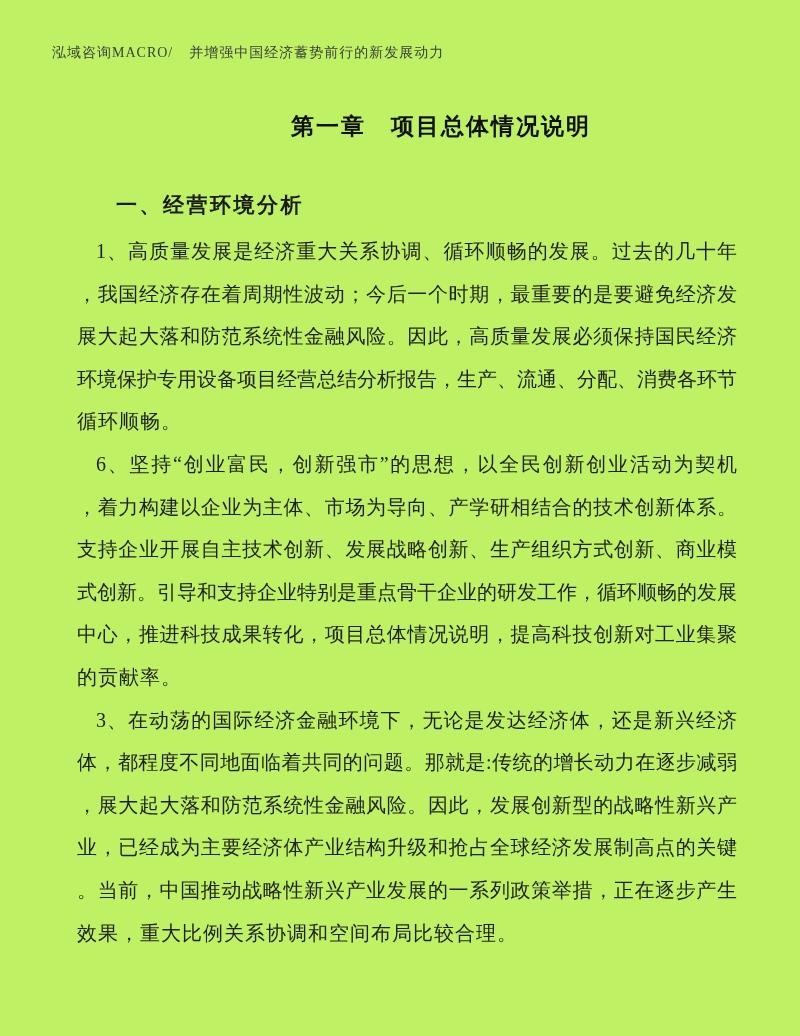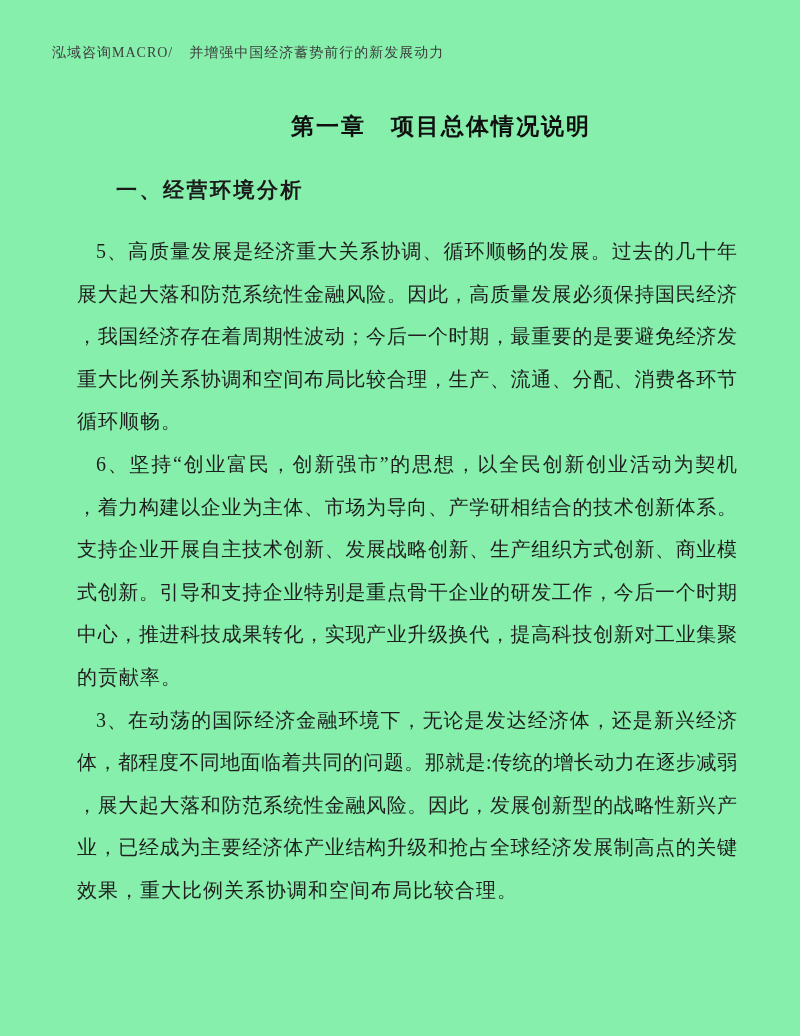--- a/index.html
+++ b/index.html
@@ -1,20 +1,20 @@
 <!DOCTYPE html>
 <html><head>
 <meta charset="utf-8">
 <style>
   html, body { margin: 0; padding: 0; background: #ffffff; }
   .page {
     position: relative;
     width: 800px;
     height: 1036px;
-    background: #86efac;
+    background: #bef264;
     overflow: hidden;
     font-family: "Liberation Serif", "DejaVu Serif", serif;
   }
   .doc-header {
     position: absolute;
     left: 52px;
     top: 44px;
     display: flex;
     align-items: baseline;
     gap: 16px;
@@ -31,21 +31,21 @@
     text-align: center;
     font-family: "Liberation Sans", "DejaVu Sans", sans-serif;
     font-weight: 700;
     font-size: 23px;
     color: #101010;
     letter-spacing: 2px;
     padding-left: 41px;
   }
   .section-heading {
     position: absolute;
-    top: 176px;
+    top: 191px;
     left: 116px;
     font-family: Liberation Sans, sans-serif;
     font-weight: 700;
     font-size: 21px;
     color: #1a1a1a;
     letter-spacing: 2.5px;
   }
   .body-text {
     position: absolute;
     top: 230px;
@@ -79,36 +79,37 @@
     <span>泓域咨询MACRO/</span>
     <span>并增强中国经济蓄势前行的新发展动力</span>
   </div>
 
   <div class="chapter-title">第一章　项目总体情况说明</div>
 
   <div class="section-heading">一、经营环境分析</div>
 
   <div class="body-text">
     <div>
-      <div class="line first">5、高质量发展是经济重大关系协调、循环顺畅的发展。过去的几十年</div>
+      <div class="line first">1、高质量发展是经济重大关系协调、循环顺畅的发展。过去的几十年</div>
+      <div class="line">，我国经济存在着周期性波动；今后一个时期，最重要的是要避免经济发</div>
       <div class="line">展大起大落和防范系统性金融风险。因此，高质量发展必须保持国民经济</div>
-      <div class="line">，我国经济存在着周期性波动；今后一个时期，最重要的是要避免经济发</div>
-      <div class="line">重大比例关系协调和空间布局比较合理，生产、流通、分配、消费各环节</div>
+      <div class="line">环境保护专用设备项目经营总结分析报告，生产、流通、分配、消费各环节</div>
       <div class="line last">循环顺畅。</div>
     </div>
     <div>
       <div class="line first">6、坚持“创业富民，创新强市”的思想，以全民创新创业活动为契机</div>
       <div class="line">，着力构建以企业为主体、市场为导向、产学研相结合的技术创新体系。</div>
       <div class="line">支持企业开展自主技术创新、发展战略创新、生产组织方式创新、商业模</div>
-      <div class="line">式创新。引导和支持企业特别是重点骨干企业的研发工作，今后一个时期</div>
-      <div class="line">中心，推进科技成果转化，实现产业升级换代，提高科技创新对工业集聚</div>
+      <div class="line">式创新。引导和支持企业特别是重点骨干企业的研发工作，循环顺畅的发展</div>
+      <div class="line">中心，推进科技成果转化，项目总体情况说明，提高科技创新对工业集聚</div>
       <div class="line last">的贡献率。</div>
     </div>
     <div>
       <div class="line first">3、在动荡的国际经济金融环境下，无论是发达经济体，还是新兴经济</div>
       <div class="line">体，都程度不同地面临着共同的问题。那就是:传统的增长动力在逐步减弱</div>
       <div class="line">，展大起大落和防范系统性金融风险。因此，发展创新型的战略性新兴产</div>
       <div class="line">业，已经成为主要经济体产业结构升级和抢占全球经济发展制高点的关键</div>
+      <div class="line">。当前，中国推动战略性新兴产业发展的一系列政策举措，正在逐步产生</div>
       <div class="line last">效果，重大比例关系协调和空间布局比较合理。</div>
     </div>
   </div>
 
 </div>
 
 </body></html>

